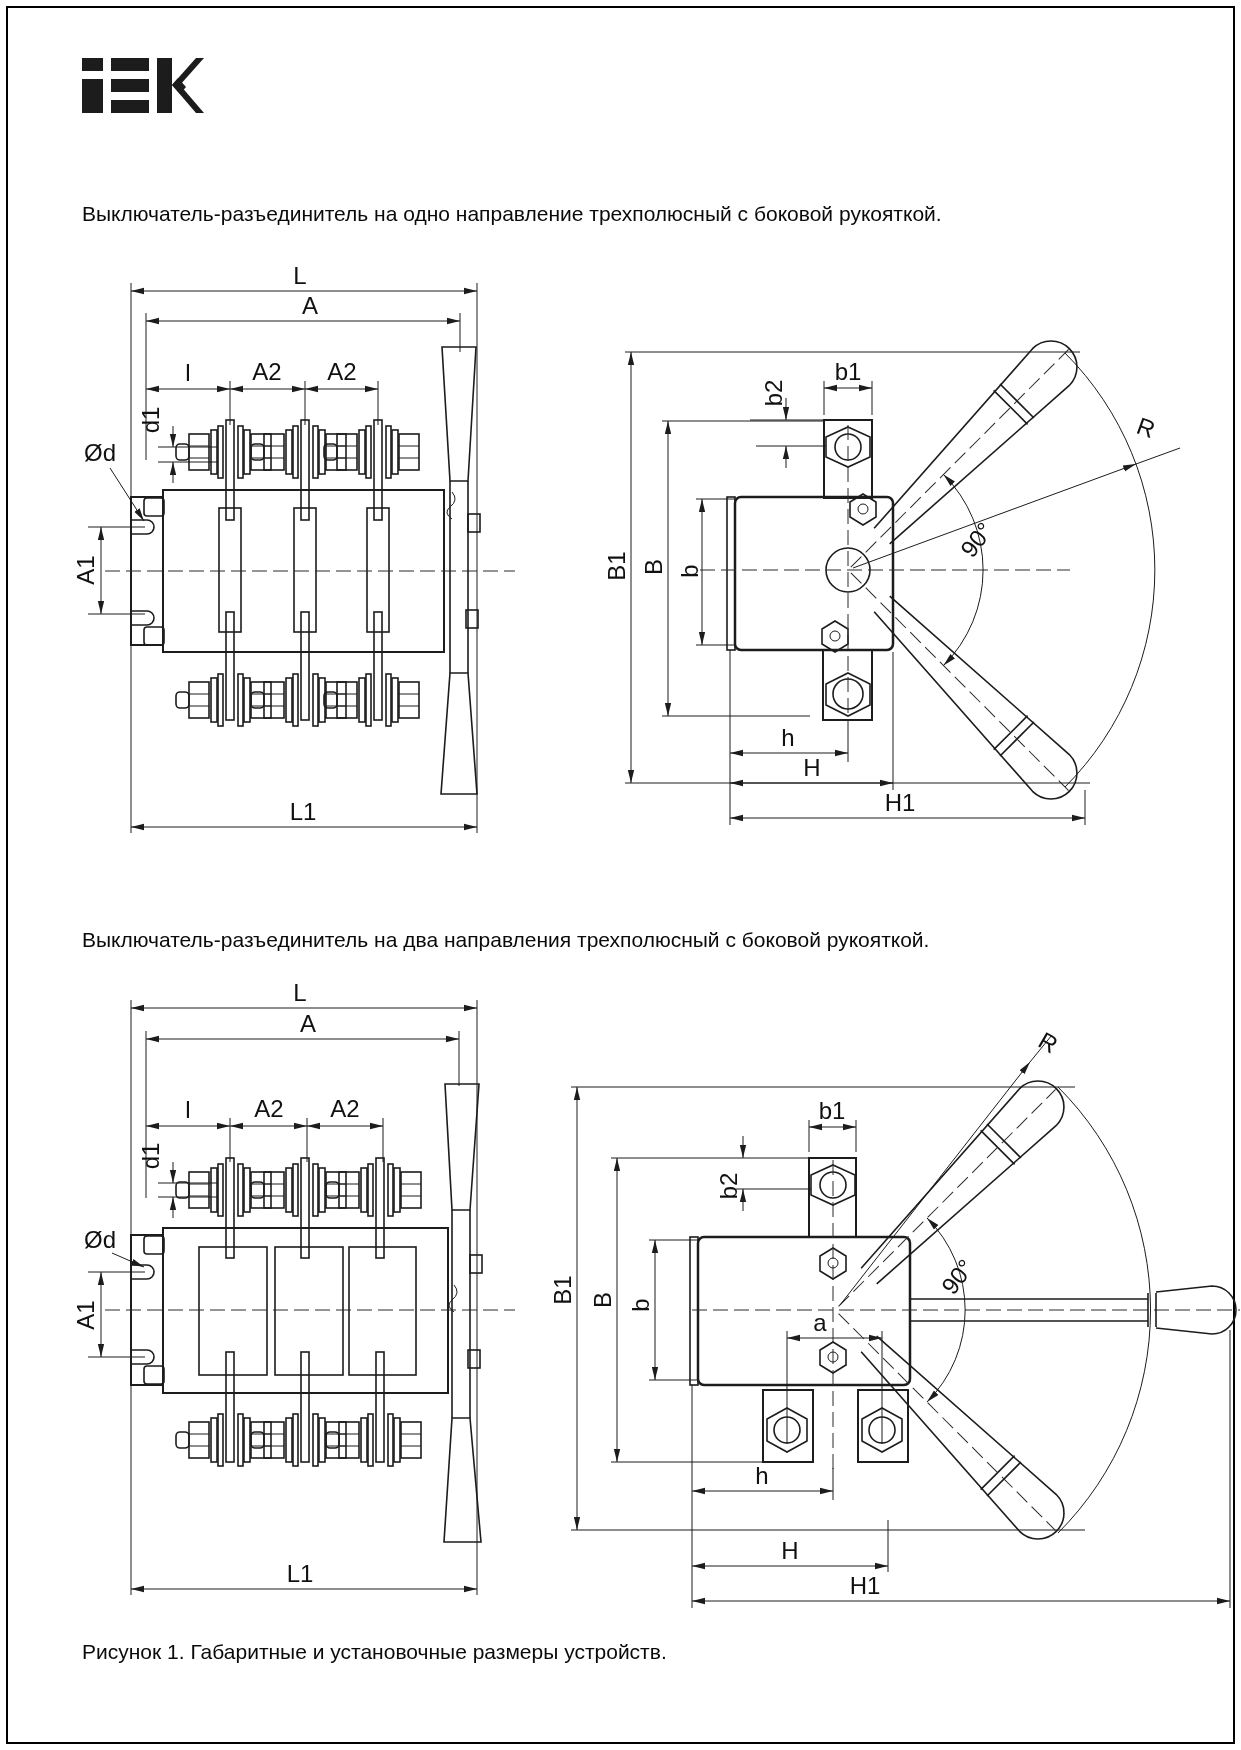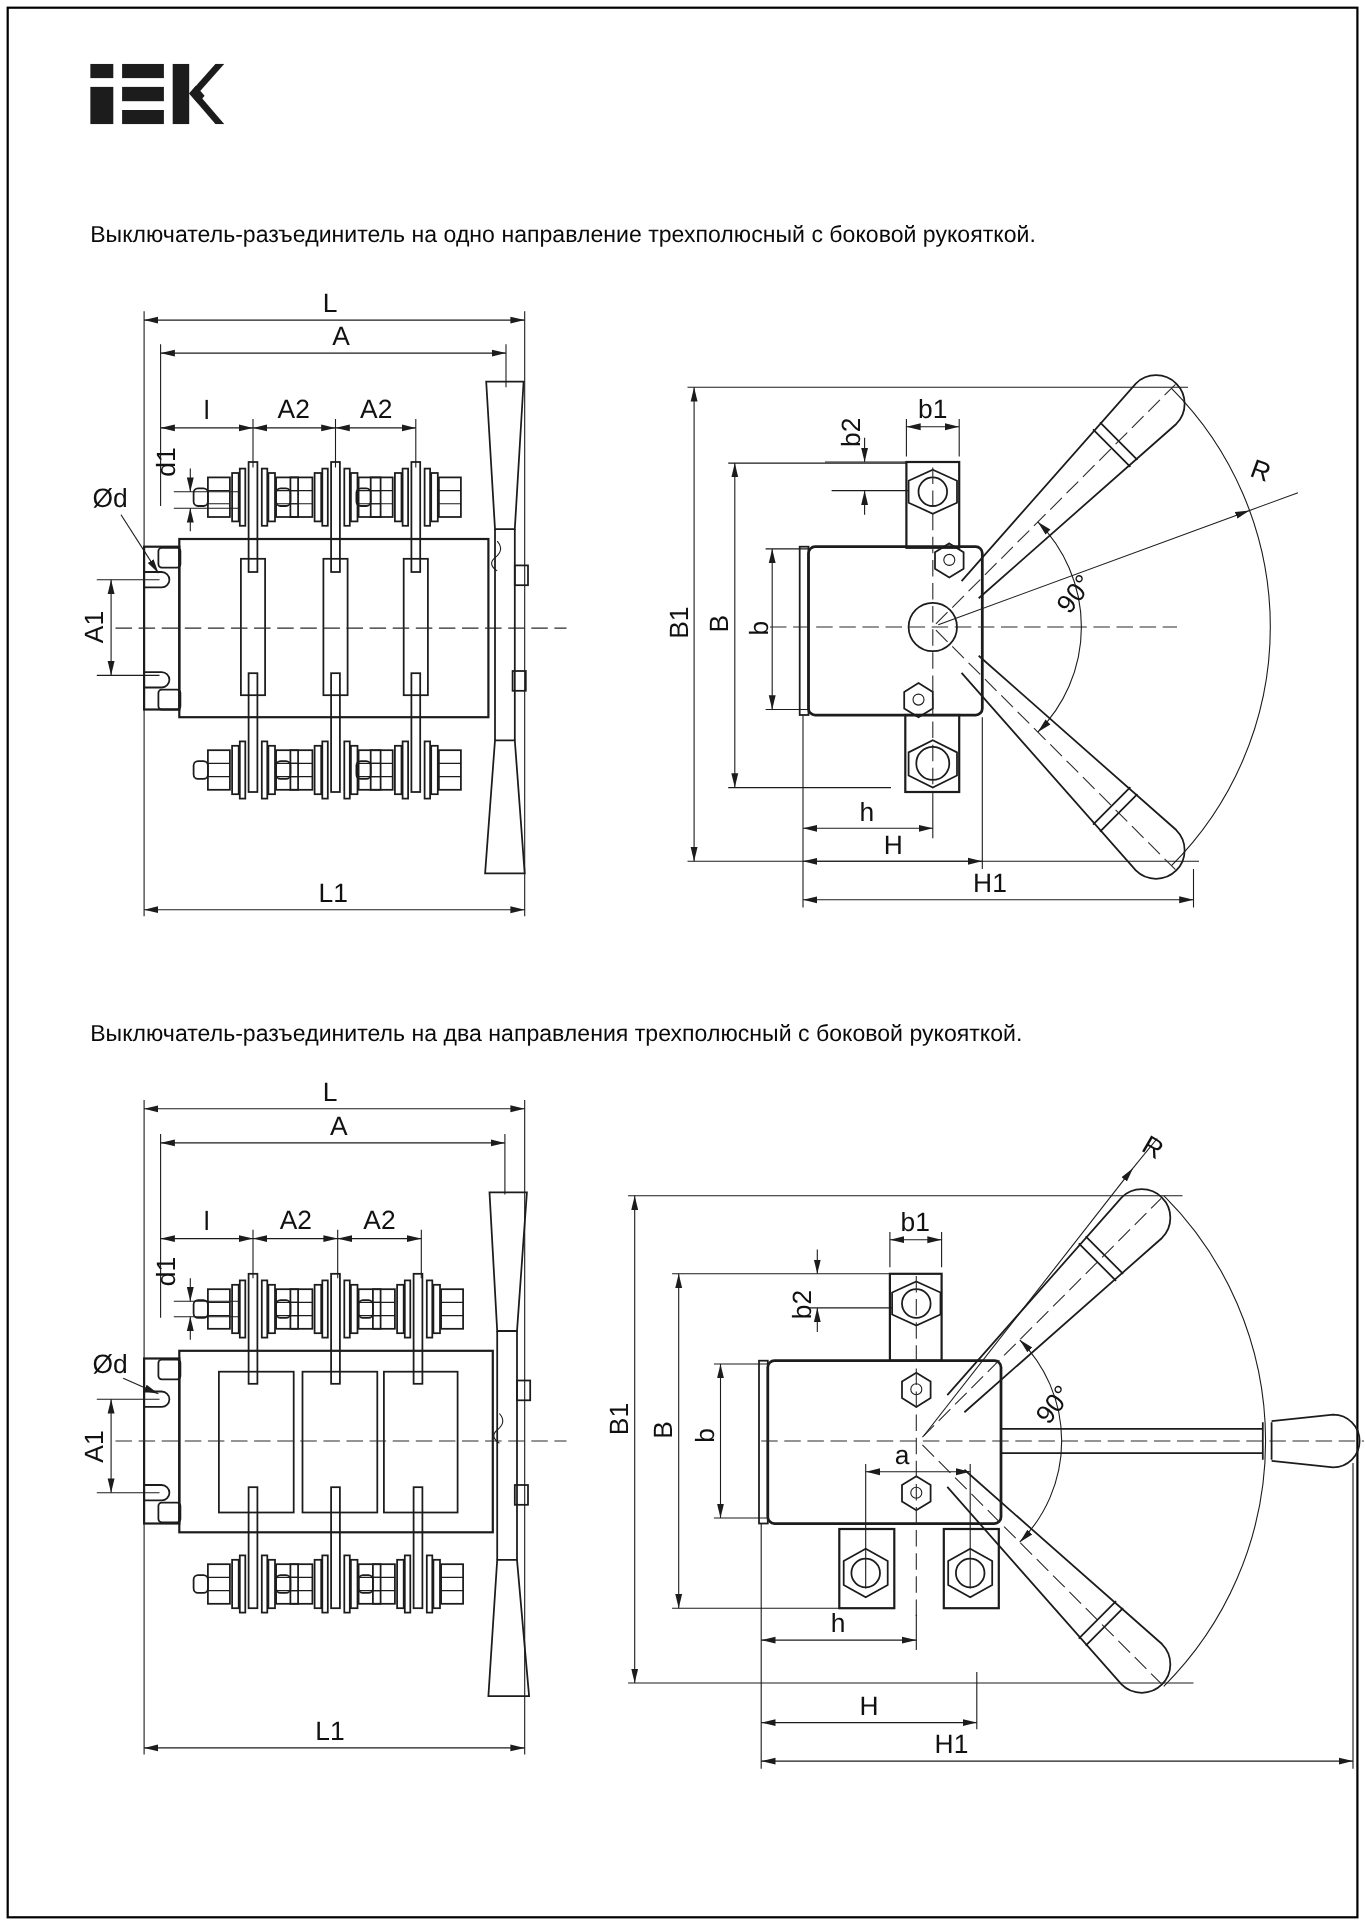--- a/index.html
+++ b/index.html
@@ -37,20 +37,21 @@
       <rect class="fb" x="29" y="42" width="38" height="13"></rect>
       <rect class="fb" x="75" y="0" width="15" height="55"></rect>
       <polygon class="fb" points="90,27 114,0 122,0 98,27 90,27"></polygon>
       <polygon class="fb" points="90,27 98,27 122,55 114,55"></polygon>
       <polygon class="fb" points="96,20 104,29 98,36 90,27"></polygon>
     </svg>
   </div>
 
   <div class="title t1">Выключатель-разъединитель на одно направление трехполюсный с боковой рукояткой.</div>
   <div class="title t2">Выключатель-разъединитель на два направления трехполюсный с боковой рукояткой.</div>
+  <div class="caption">Рисунок 1. Габаритные и установочные размеры устройств.</div>
 
   <svg style="top:235px" width="1241" height="600" viewBox="0 235 1241 600">
     <defs>
       <marker id="arr1" viewBox="0 0 12 8" refX="12" refY="4" markerWidth="13" markerHeight="9" orient="auto-start-reverse" markerUnits="userSpaceOnUse">
         <path d="M0,1.1 L12,4 L0,6.9 z" fill="#1c1c1c"></path>
       </marker>
       <g id="bstack1">
         <rect class="ob2" x="-54" y="-8" width="13" height="16" rx="4"></rect>
         <rect class="ob2" x="-41" y="-18" width="20" height="36"></rect>
         <path class="ln" d="M-41,-6 h20 M-41,6 h20"></path>

